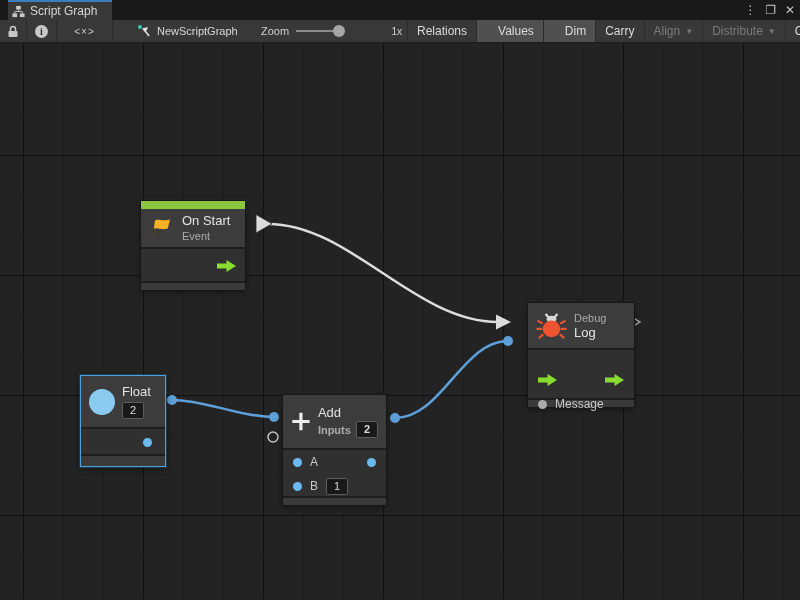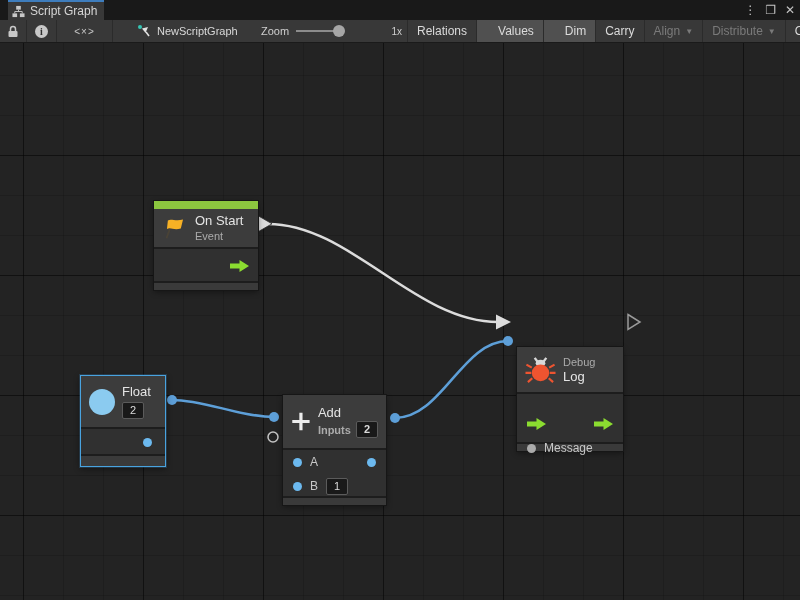--- a/index.html
+++ b/index.html
@@ -2,21 +2,21 @@
 <html><head>
 <meta charset="utf-8">
 <style>
   * { margin:0; padding:0; box-sizing:border-box; }
   html,body { width:800px; height:600px; overflow:hidden; background:#191919;
     font-family:"Liberation Sans", sans-serif; }
   #app { position:relative; width:800px; height:600px; }
 
   
   .titlebar { position:absolute; top:0; left:0; right:0; height:20px; background:#191919; }
-  .tab { position:absolute; left:8px; top:0; width:96px; height:20px; background:#383838;
+  .tab { position:absolute; left:8px; top:0; width:104px; height:20px; background:#383838;
     border-top:2px solid #3E7DBD; display:flex; align-items:center; gap:5px; padding:0 4px; }
   .tab-title { font-size:12px; color:#D6D6D6; white-space:nowrap; }
   .win-controls { position:absolute; right:5px; top:0; height:20px; display:flex; gap:9px;
     align-items:center; }
   .win-btn { color:#C4C4C4; font-size:12px; line-height:20px; cursor:default; }
 
   
   .toolbar { position:absolute; top:20px; left:0; right:0; height:23px; background:#383838;
     border-bottom:1px solid #1A1A1A; display:flex; align-items:stretch; overflow:hidden; }
   .tb-seg { display:flex; align-items:center; justify-content:center; border-right:1px solid #2B2B2B; }
@@ -61,28 +61,28 @@
   .n-title { font-size:13px; color:#E4E4E4; line-height:16px; }
   .n-sub { font-size:11px; color:#ABABAB; line-height:14px; }
   .vbox { background:#191919; border:1px solid #5B5B5B; border-radius:2px; color:#DBDBDB;
     font-size:11px; line-height:15px; padding:0 7px; display:inline-block; }
   .port-dot { width:9px; height:9px; border-radius:50%; background:#6CB9EF; display:inline-block; }
   .port-dot.gray { background:#ABABAB; }
   .prow { display:flex; align-items:center; height:24px; padding:0 10px; gap:8px; }
   .plabel { font-size:12px; color:#C8C8C8; }
 
   
-  #node-onstart { left:154px; top:158px; width:104px; }
+  #node-onstart { left:141px; top:158px; width:104px; }
   #node-onstart .green-bar { height:8px; background:#8CC63F; }
   #node-onstart .node-header { height:38px; }
   #node-onstart .node-body { height:34px; }
   #node-onstart .flow-out { position:absolute; right:9px; top:11px; }
 
   
-  #node-debug { left:517px; top:260px; width:106px;margin-top:44px; }
+  #node-debug { left:528px; top:260px; width:106px; }
   #node-debug .node-header { height:45px; }
   #node-debug .node-body { height:50px; padding-top:18px; }
 
   
   #node-float { left:80px; top:332px; width:86px; border:1px solid #49A3DF;
     box-shadow:0 0 0 1px rgba(62,141,200,0.25), 0 2px 6px rgba(0,0,0,0.45); }
   #node-float .node-header { height:51px; }
   #node-float .node-body { height:27px; }
   #node-float .node-footer { height:12px; }
   #node-float .out-dot { position:absolute; right:13px; top:9px; }

